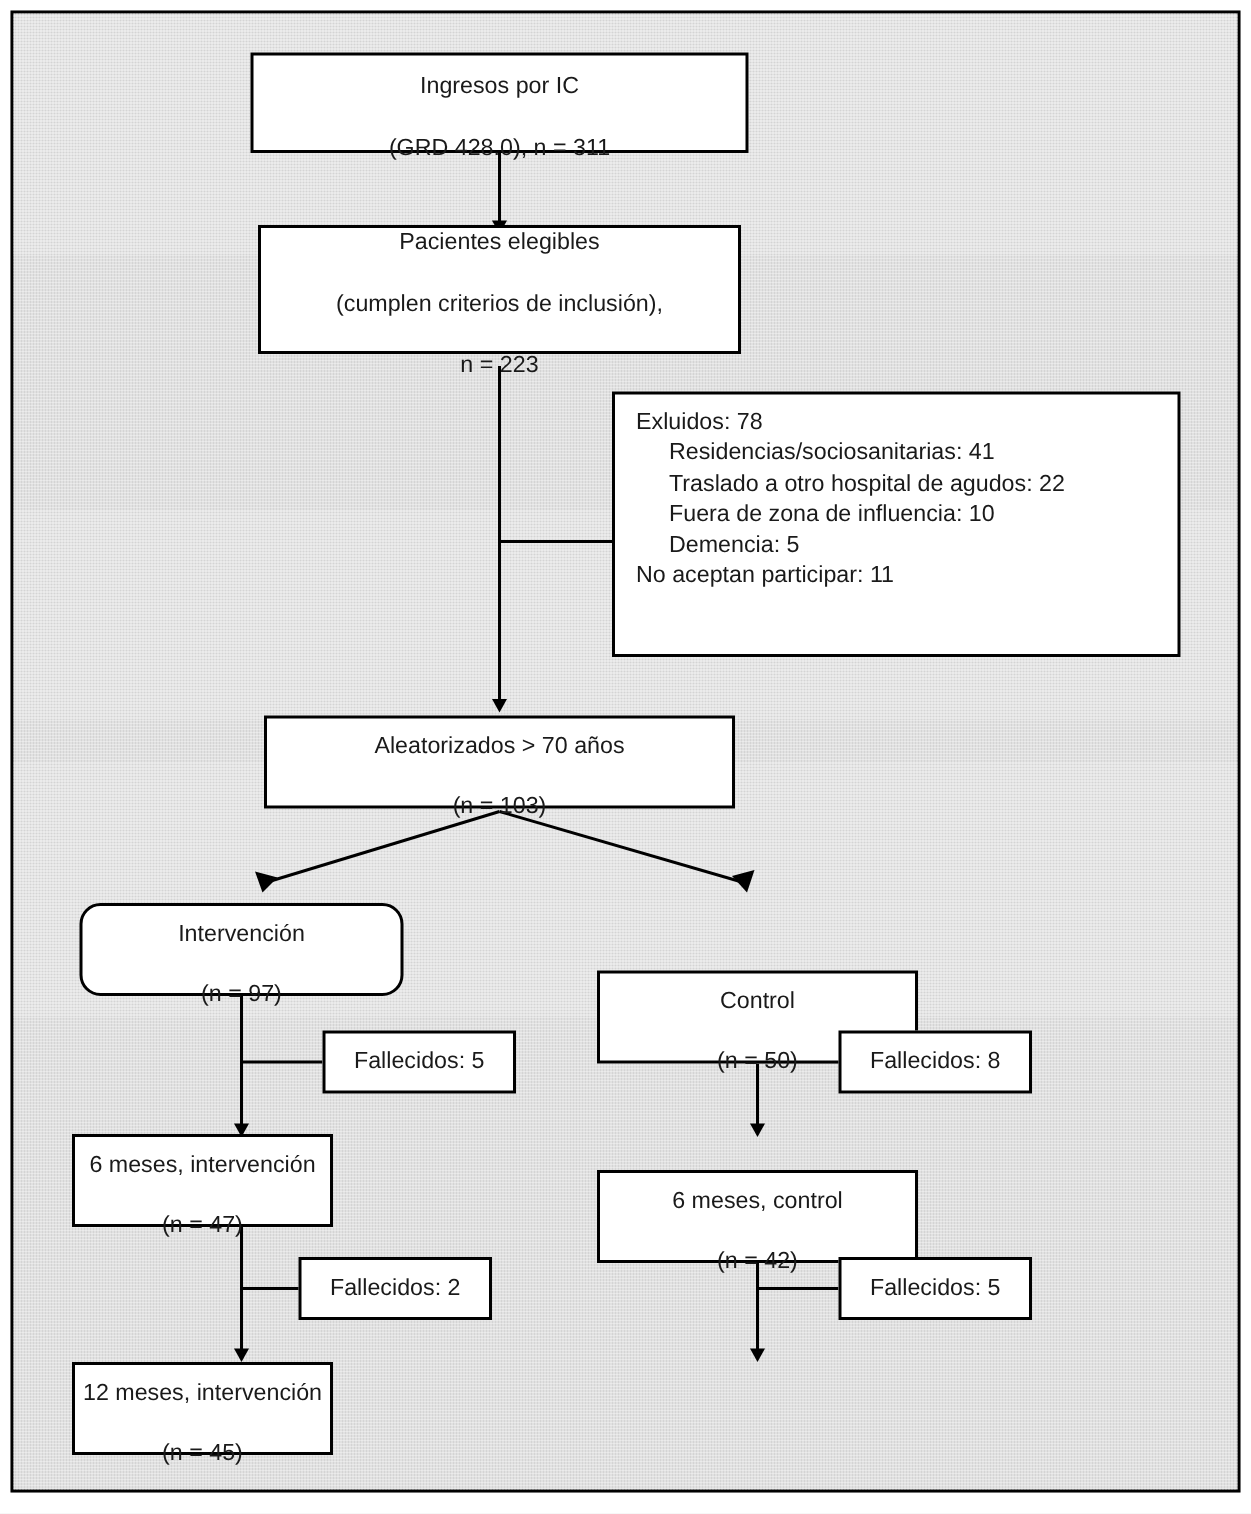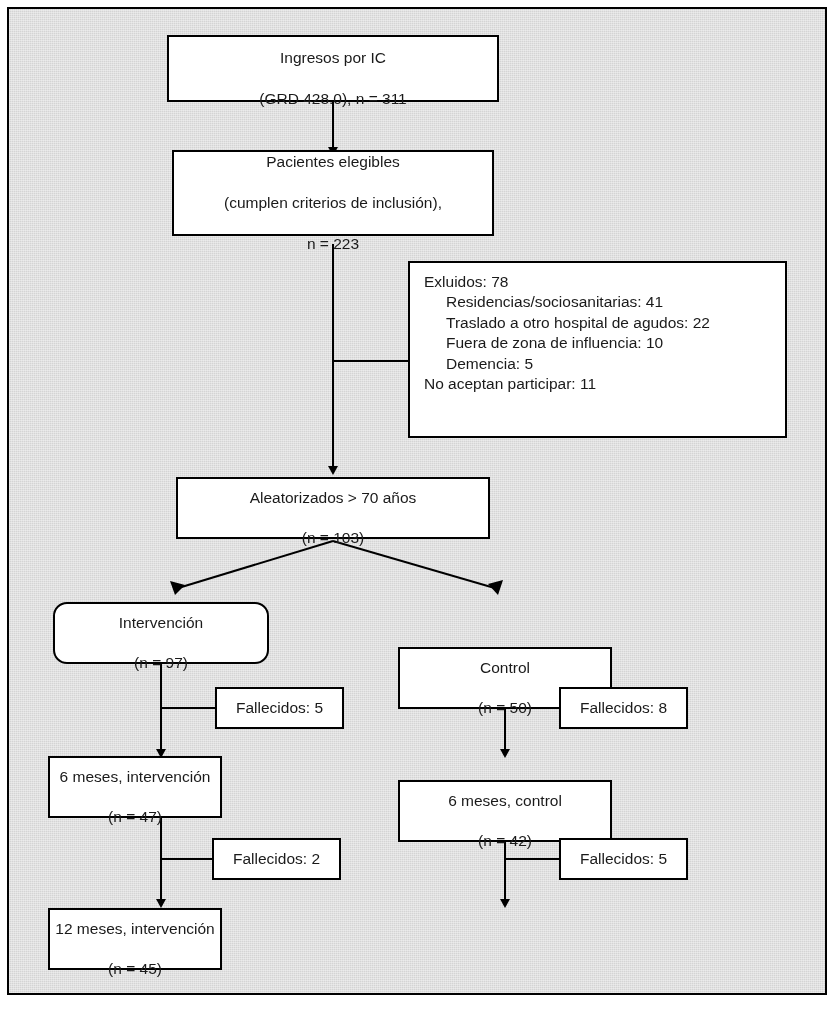--- a/index.html
+++ b/index.html
@@ -183,21 +183,21 @@
     </div>
 
     <div class="conn v" style="left:151px; top:809px; height:84px;"></div>
     <div class="arrowhead" style="left:147px; top:890px;"></div>
     <div class="conn h" style="left:151px; top:849px; width:55px;"></div>
 
     <div class="conn v" style="left:495px; top:809px; height:84px;"></div>
     <div class="arrowhead" style="left:491px; top:890px;"></div>
     <div class="conn h" style="left:495px; top:849px; width:55px;"></div>
 
-    <div class="node" style="left:203px; top:829px; width:129px; height:42px;">
+    <div class="node" style="left:190px; top:829px; width:129px; height:42px;">
       <span>Fallecidos: 2</span>
     </div>
 
     <div class="node" style="left:550px; top:829px; width:129px; height:42px;">
       <span>Fallecidos: 5</span>
     </div>
 
     <div class="node" style="left:39px; top:899px; width:174px; height:62px;">
       <div>
         <span>12 meses, intervención</span><br>

